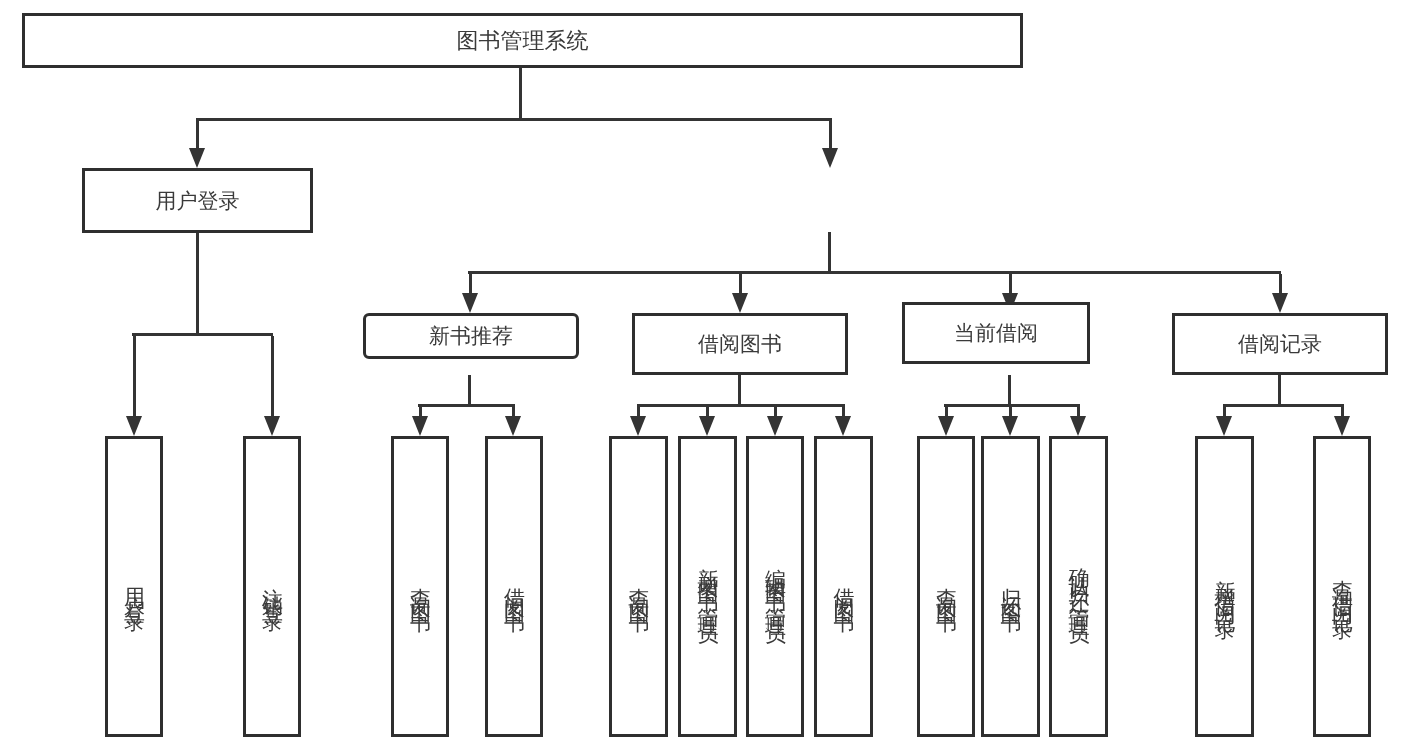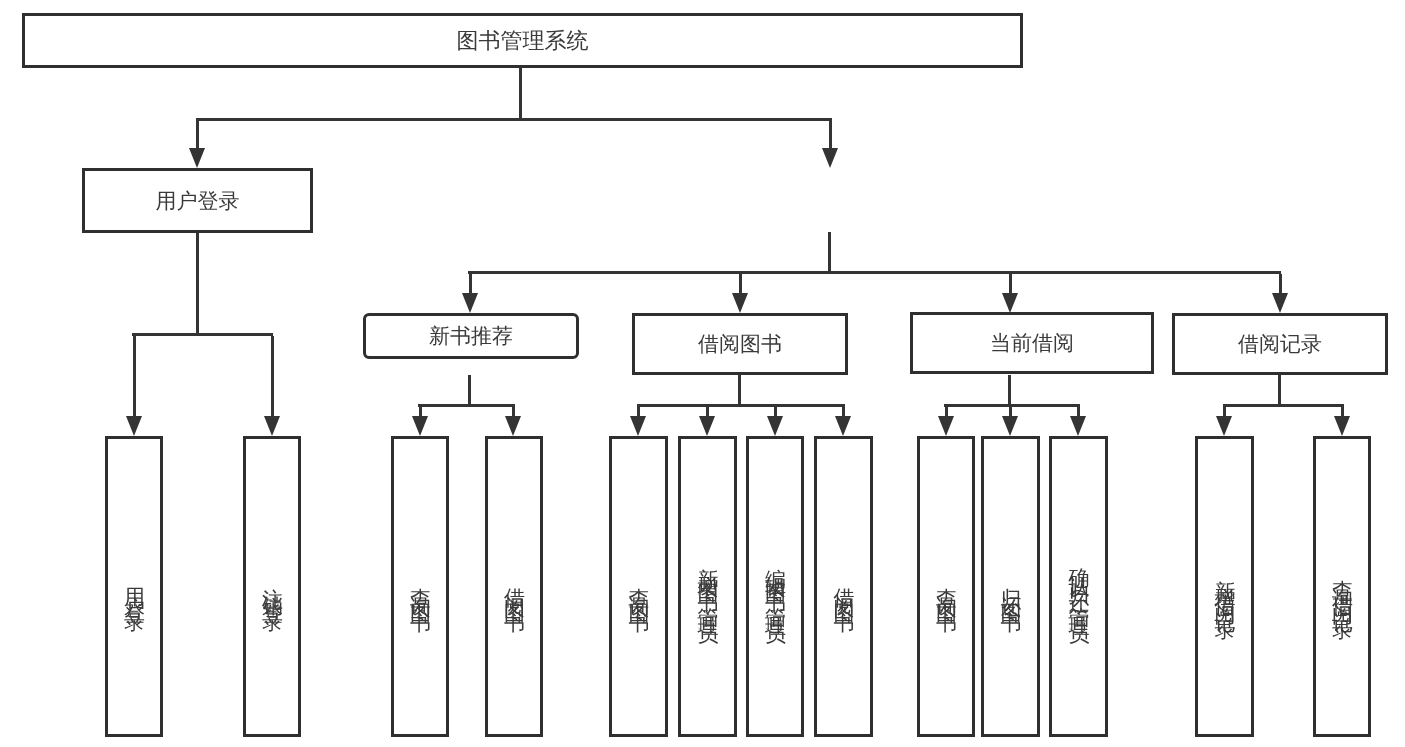--- a/index.html
+++ b/index.html
@@ -74,21 +74,21 @@
   <div class="arrow" style="left:732px;top:274px;height:39px;"></div>
   <div class="arrow" style="left:1002px;top:274px;height:39px;"></div>
   <div class="arrow" style="left:1272px;top:274px;height:39px;"></div>
 
   <div class="box h" style="left:363px;top:313px;width:216px;height:46px;border-radius:6px;">
     <span>新书推荐</span>
   </div>
   <div class="box h" style="left:632px;top:313px;width:216px;height:62px;">
     <span>借阅图书</span>
   </div>
-  <div class="box h" style="left:902px;top:312px;width:244px;height:62px;margin-left:8px;">
+  <div class="box h" style="left:902px;top:302px;width:188px;height:62px;">
     <span>当前借阅</span>
   </div>
   <div class="box h" style="left:1172px;top:313px;width:216px;height:62px;">
     <span>借阅记录</span>
   </div>
 
   <div class="vline" style="left:468px;top:375px;height:32px;"></div>
   <div class="hline" style="left:418px;top:404px;width:97px;"></div>
   <div class="arrow" style="left:412px;top:407px;height:29px;"></div>
   <div class="arrow" style="left:505px;top:407px;height:29px;"></div>

